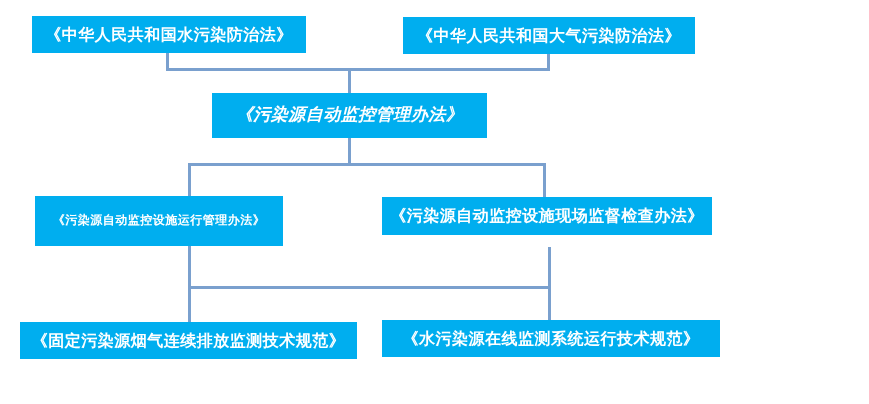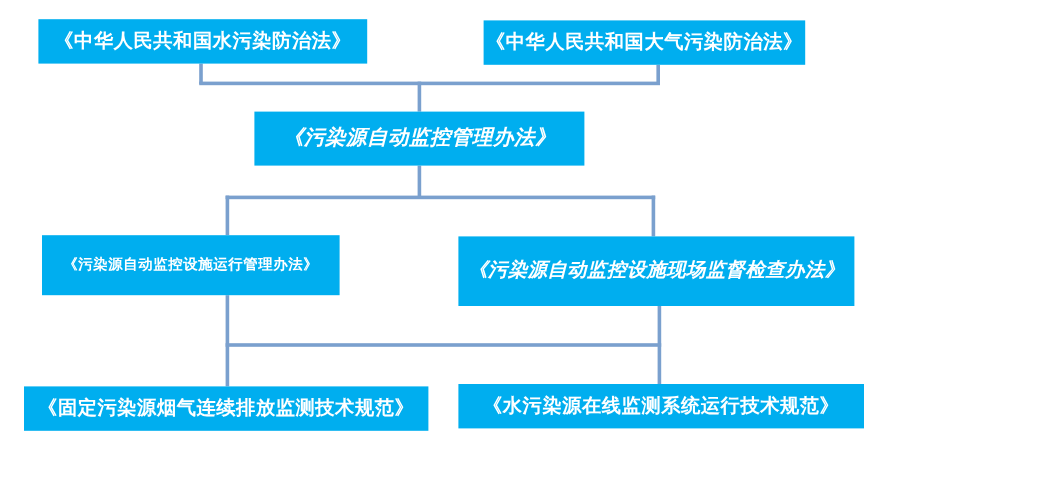--- a/index.html
+++ b/index.html
@@ -24,26 +24,26 @@
     display: flex;
     align-items: center;
     justify-content: center;
     text-align: center;
     letter-spacing: 0.5px;
     line-height: 1.1;
     box-sizing: border-box;
   }
   
   .node.n0 { left: 32px;  top: 16px;  width: 274px; height: 37px; font-size: 16px; }
-  .node.n1 { left: 403px; top: 17px;  width: 268px; height: 37px; font-size: 16px; }
+  .node.n1 { left: 403px; top: 17px;  width: 292px; height: 37px; font-size: 16px; }
   
   .node.n2 { left: 212px; top: 93px;  width: 275px; height: 45px; font-size: 17px; font-style: italic; }
   
   .node.n3 { left: 35px;  top: 196px; width: 248px; height: 50px; font-size: 12px; }
-  .node.n4 { left: 382px; top: 197px; width: 330px; height: 58px; font-size: 16px; font-style: italic; }
+  .node.n4 { left: 382px; top: 197px; width: 330px; height: 38px; font-size: 16px; }
   
   .node.n5 { left: 20px;  top: 322px; width: 337px; height: 37px; font-size: 16px; }
   .node.n6 { left: 382px; top: 320px; width: 338px; height: 37px; font-size: 16px; }
 
   .line {
     position: absolute;
     background: #7AA0CE;
   }
   .v { width: 3px; }
   .h { height: 3px; }

